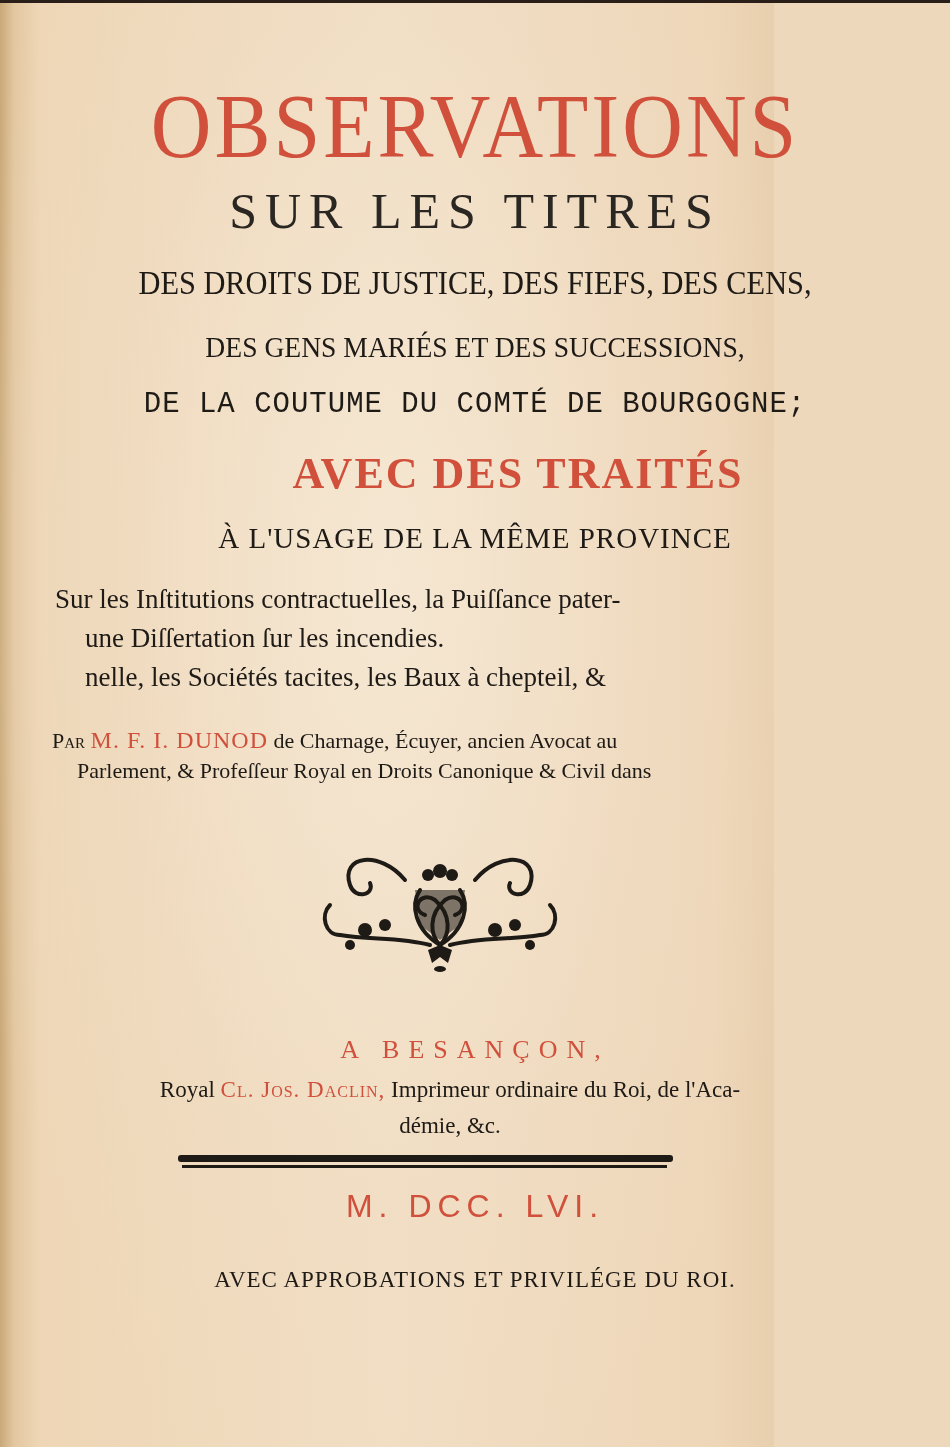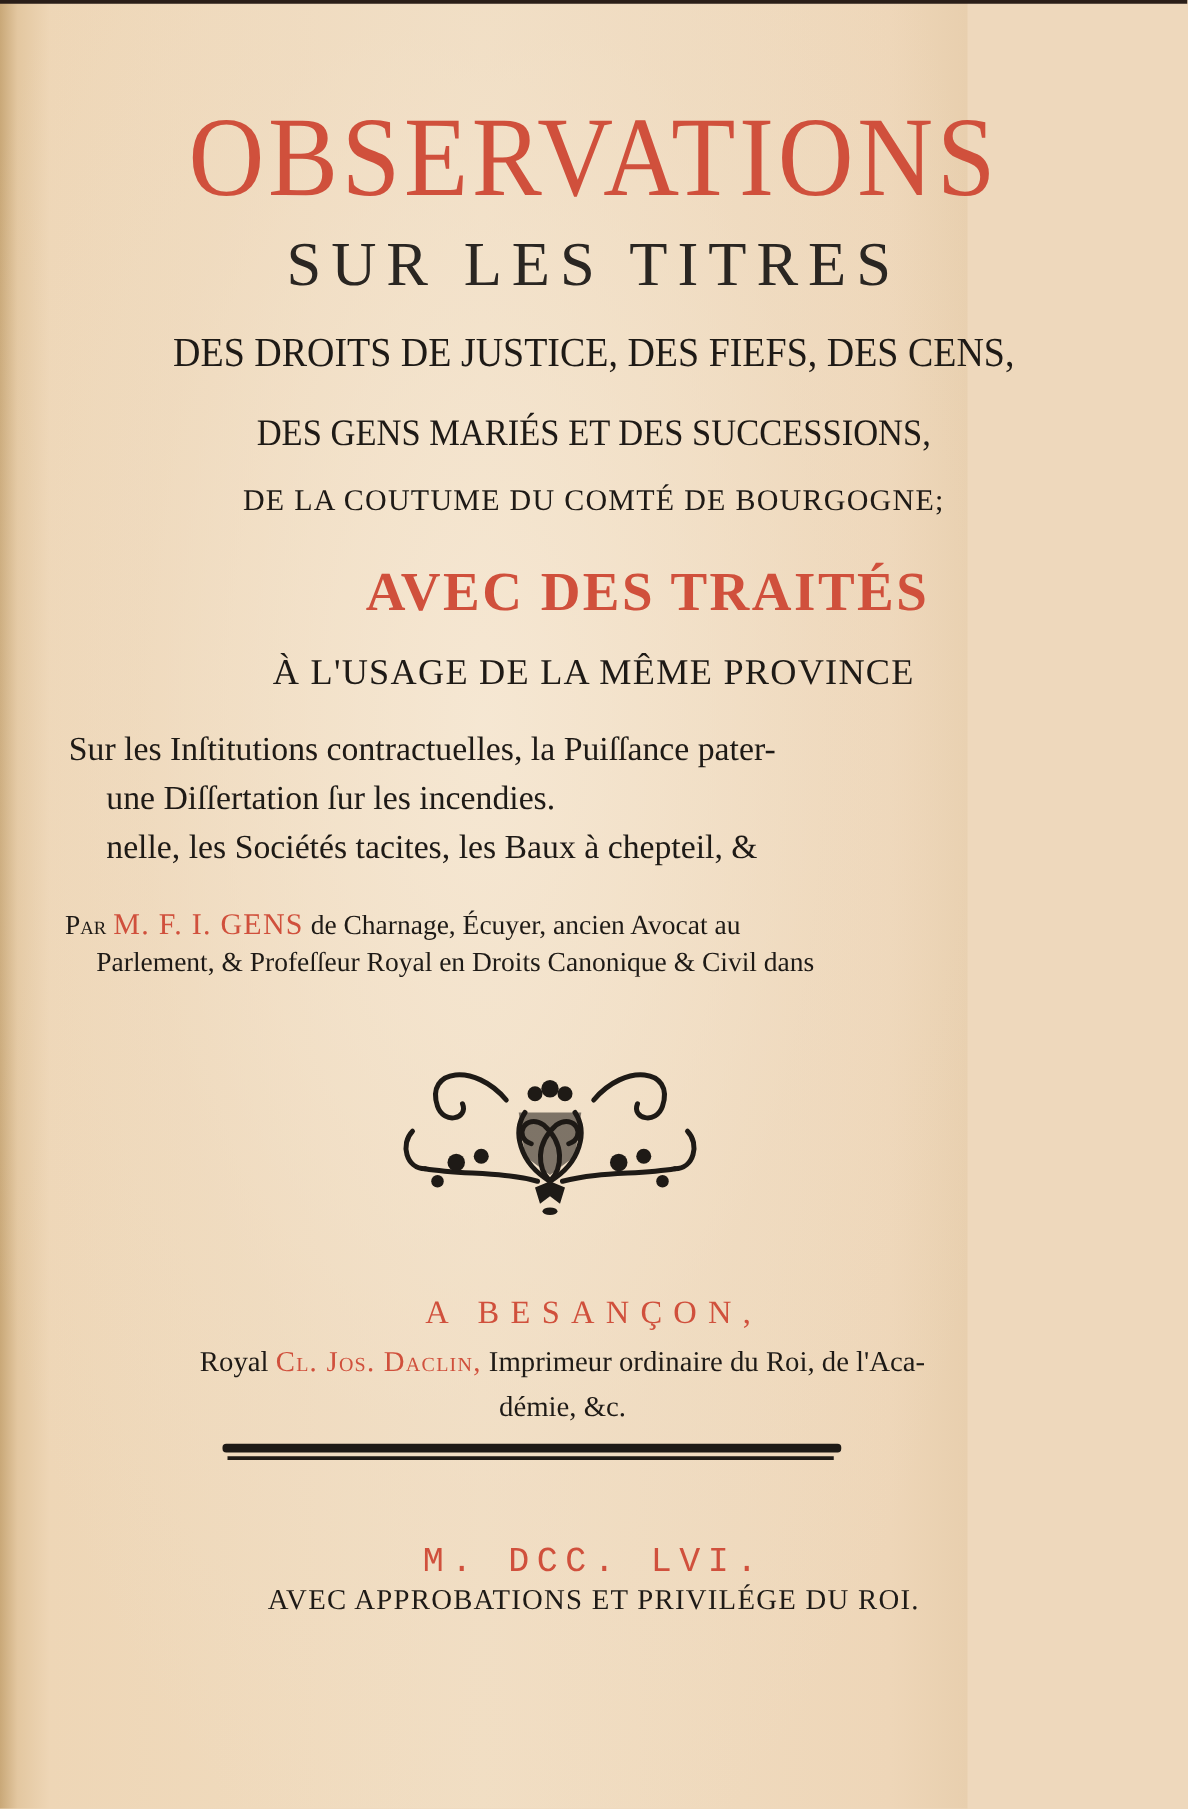--- a/index.html
+++ b/index.html
@@ -21,21 +21,21 @@
   .title-main {
     top: 78px; font-family: "Liberation Serif", serif; font-size: 84px;
     letter-spacing: 3px; transform: scaleY(1.08);
   }
   .title-sub {
     top: 182px; font-family: "Liberation Serif", serif; font-size: 50px;
     letter-spacing: 8px; color:#2a2622;
   }
   .l3 { top: 265px; font-family:"Liberation Serif", serif; font-size: 33px; letter-spacing:0px; transform: scaleX(0.92); }
   .l4 { top: 330px; font-family:"Liberation Serif", serif; font-size: 30px; transform: scaleX(0.92); }
-  .l5 { top: 388px; font-family:Liberation Serif, serif; font-size: 24px; letter-spacing: 1px; }
+  .l5 { top: 388px; font-family:Liberation Mono, monospace; font-size: 29px; letter-spacing: 1px; }
   .l6 {
     top: 448px; font-family:"Liberation Serif", serif; font-size: 44px; font-weight: bold;
     letter-spacing: 2px;
     padding-left: 43px;
   }
   .l7 { top: 522px; font-family:"Liberation Serif", serif; font-size: 29px; letter-spacing: 1px; text-align: center; }
   .para {
     position:absolute; left:55px; width:770px;
     font-family:"Liberation Serif", serif; font-size: 27px; line-height: 39px;
   }
@@ -49,21 +49,21 @@
   .author .cont { display:block; padding-left: 25px; }
   .author .name { color:#d0503c; font-size: 24px; letter-spacing: 1px; }
   .ornament { position:absolute; left:310px; top:845px; width:260px; height:130px; }
   .l-place { top: 1035px; font-family:"Liberation Serif", serif; font-size: 26px; letter-spacing: 9px; }
   .printer { position:absolute; left:50px; width:800px; top: 1072px; text-align:center;
     font-family:"Liberation Serif", serif; font-size: 23px; line-height: 36px; }
   .printer .pname { color:#d0503c; font-variant: small-caps; letter-spacing: 1px; }
   .rule { position:absolute; left:178px; top:1155px; width:495px; height:14px; }
   .rule .a { position:absolute; left:0; top:0; width:100%; height:7px; background:#1e1a16; border-radius:3px; }
   .rule .b { position:absolute; left:4px; top:10px; width:98%; height:3px; background:#1e1a16; }
-  .l-year { top: 1235px; font-family:Liberation Mono, monospace; font-size: 28px; letter-spacing: 6px; }
+  .l-year { top: 1188px; font-family:Liberation Sans, sans-serif; font-size: 32px; letter-spacing: 6px; }
   .l-priv { top: 1267px; font-family:"Liberation Serif", serif; font-size: 23px; letter-spacing: 1px; }
 </style>
 </head>
 <body>
 
 <div class="page">
   <div class="topedge"></div>
 
   <div class="line title-main red">OBSERVATIONS</div>
   <div class="line title-sub">SUR LES TITRES</div>
@@ -73,21 +73,21 @@
   <div class="line l6 red">AVEC DES TRAITÉS</div>
   <div class="line l7">À L'USAGE DE LA MÊME PROVINCE</div>
 
   <div class="para" style="top:580px;">
     <span class="first">Sur les Inſtitutions contractuelles, la Puiſſance pater-</span>
     <span class="cont">une Diſſertation ſur les incendies.</span>
     <span class="cont">nelle, les Sociétés tacites, les Baux à chepteil, &amp;</span>
   </div>
 
   <div class="author" style="top:725px;">
-    <span><span class="smallcaps">Par </span><span class="name">M. F. I. GENS</span><span> de Charnage, Écuyer, ancien Avocat au</span></span>
+    <span><span class="smallcaps">Par </span><span class="name">M. F. I. DUNOD</span><span> de Charnage, Écuyer, ancien Avocat au</span></span>
     <span class="cont">Parlement, &amp; Profeſſeur Royal en Droits Canonique &amp; Civil dans</span>
   </div>
 
   <svg class="ornament" viewBox="0 0 260 130">
     <g fill="none" stroke="#1e1a16" stroke-width="4" stroke-linecap="round">
       <path d="M95 35 C70 5, 30 10, 40 40 C45 55, 65 50, 60 38"></path>
       <path d="M165 35 C190 5, 230 10, 220 40 C215 55, 195 50, 200 38"></path>
       <path d="M110 45 C100 60, 105 85, 130 100 C155 85, 160 60, 150 45"></path>
       <path d="M130 100 C120 90, 118 70, 135 55 C150 45, 160 65, 145 70"></path>
       <path d="M130 100 C140 90, 142 70, 125 55 C110 45, 100 65, 115 70"></path>

